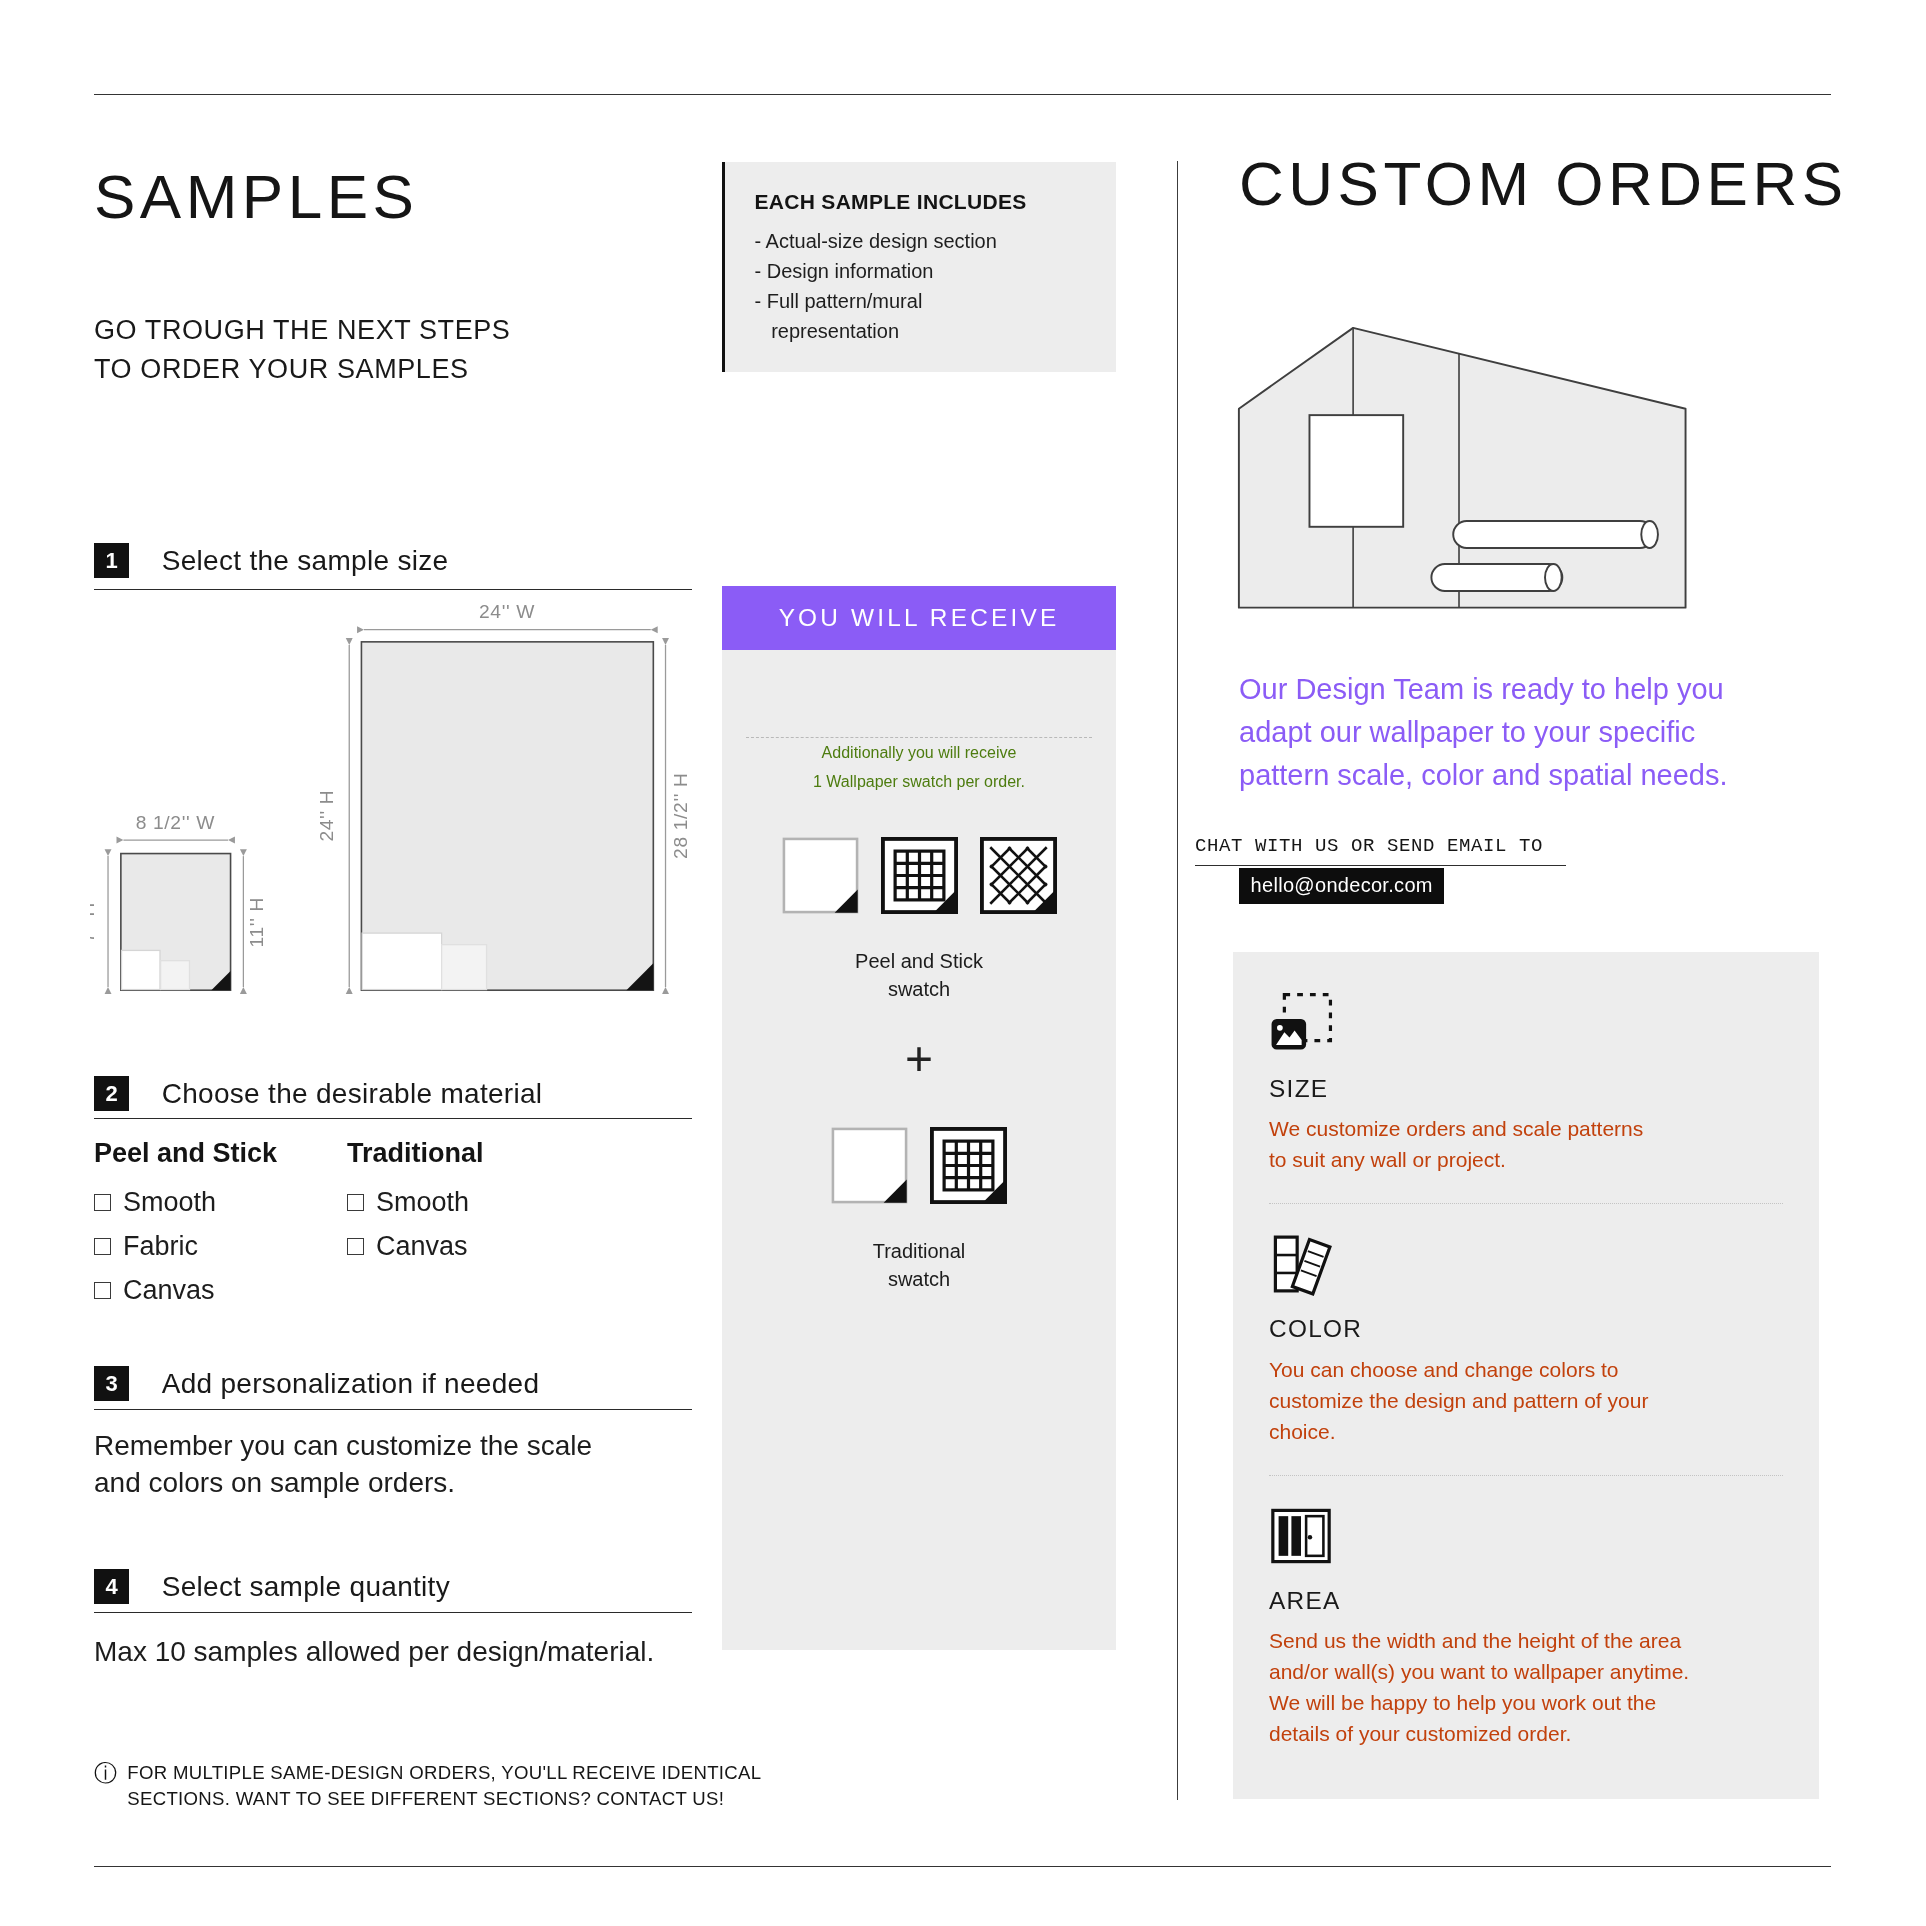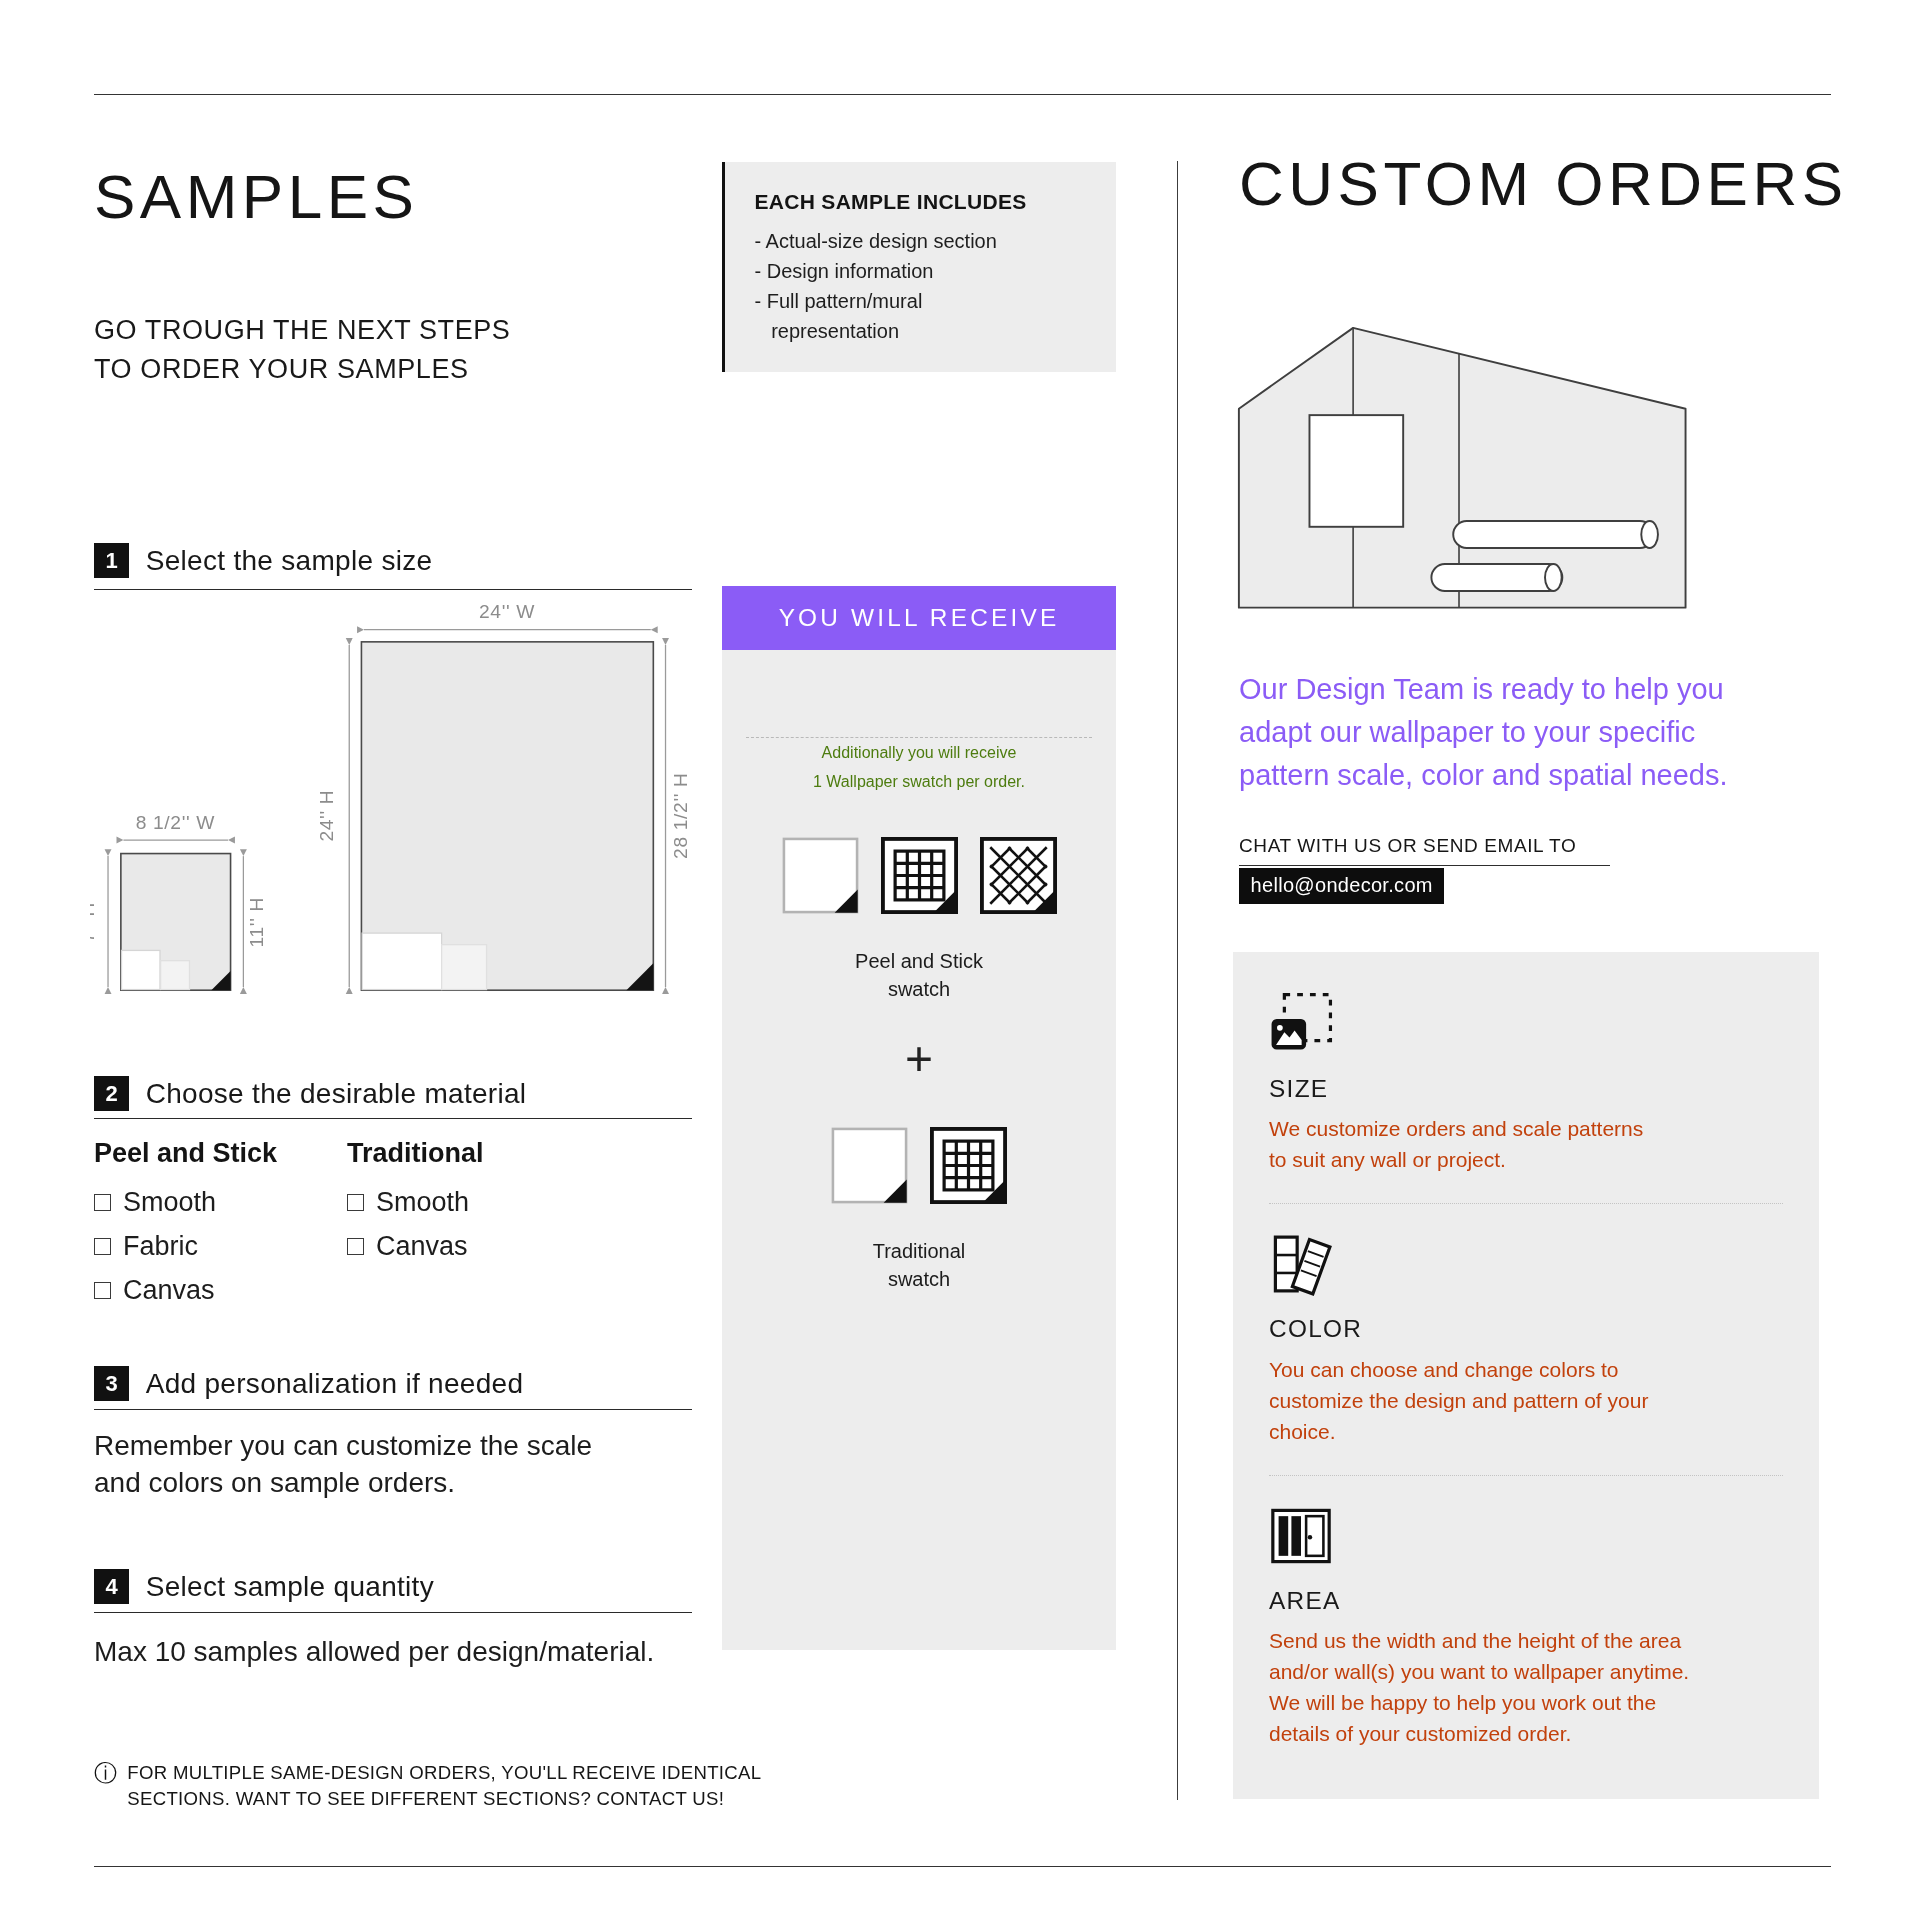--- a/index.html
+++ b/index.html
@@ -26,21 +26,21 @@
   .includes-title { font-size:21px; font-weight:700; color:#141414; letter-spacing:0.3px; }
   .includes-items { margin-top:11.6px; font-size:20px; line-height:30px; color:#1e1e1e; }
 
   
   .step-head { display:flex; align-items:center; gap:16.7px; }
   .step-num {
     width:35px; height:35px; background:#111; color:#fff; flex:0 0 auto;
     display:flex; align-items:center; justify-content:center;
     font-size:22px; font-weight:700;
   }
-  .step-title { font-size:28px; color:#191919; letter-spacing:0.3px; }
+  .step-title { font-size:28px; color:#191919; letter-spacing:0.3px;margin-left:16px; }
   .step-rule { position:absolute; left:94px; width:598px; height:1.3px; background:#2a2a2a; }
   .step-body { font-size:28px; line-height:37px; color:#1d1d1d; }
 
   
   .mat-col { width:244px; }
   .mat-title { font-size:27px; font-weight:700; color:#141414; }
   .mat-item { display:flex; align-items:center; margin-top:13px; font-size:27px; color:#1d1d1d; }
   .checkbox { width:17.3px; height:17.3px; border:1.3px solid #3a3a3a; background:#fff; margin-right:11.6px; flex:0 0 auto; }
 
   
@@ -285,21 +285,21 @@
   <rect x="340" y="307" width="312" height="42" rx="21" fill="#ffffff" stroke="#3f3f3f" stroke-width="3"></rect>
   <ellipse cx="646" cy="328" rx="13" ry="21" fill="#ffffff" stroke="#3f3f3f" stroke-width="3"></ellipse>
   <rect x="306" y="374" width="204" height="42" rx="21" fill="#ffffff" stroke="#3f3f3f" stroke-width="3"></rect>
   <ellipse cx="496" cy="395" rx="13" ry="21" fill="#ffffff" stroke="#3f3f3f" stroke-width="3"></ellipse>
 </svg>
 
 <div class="abs custom-intro pre" style="left:1239px; top:668px;">Our Design Team is ready to help you
 adapt our wallpaper to your specific
 pattern scale, color and spatial needs.</div>
 
-<div class="abs chat-label" style="left:1239px; top:835px;">CHAT WITH US OR SEND EMAIL TO</div>
+<div class="abs chat-label" style="left:1195px; top:835px;font-family:Liberation Mono, monospace;">CHAT WITH US OR SEND EMAIL TO</div>
 <div class="abs" style="left:1239px; top:868px;">
   <span class="email-badge">hello@ondecor.com</span>
 </div>
 
 <div class="abs features-panel">
 
   <svg class="feat-icon" viewBox="0 0 100 100">
     <rect x="24" y="4" width="72" height="72" fill="none" stroke="#111" stroke-width="5" stroke-dasharray="9 11"></rect>
     <rect x="4" y="42" width="54" height="48" rx="8" fill="#111"></rect>
     <circle cx="17" cy="56" r="4.5" fill="#fff"></circle>

